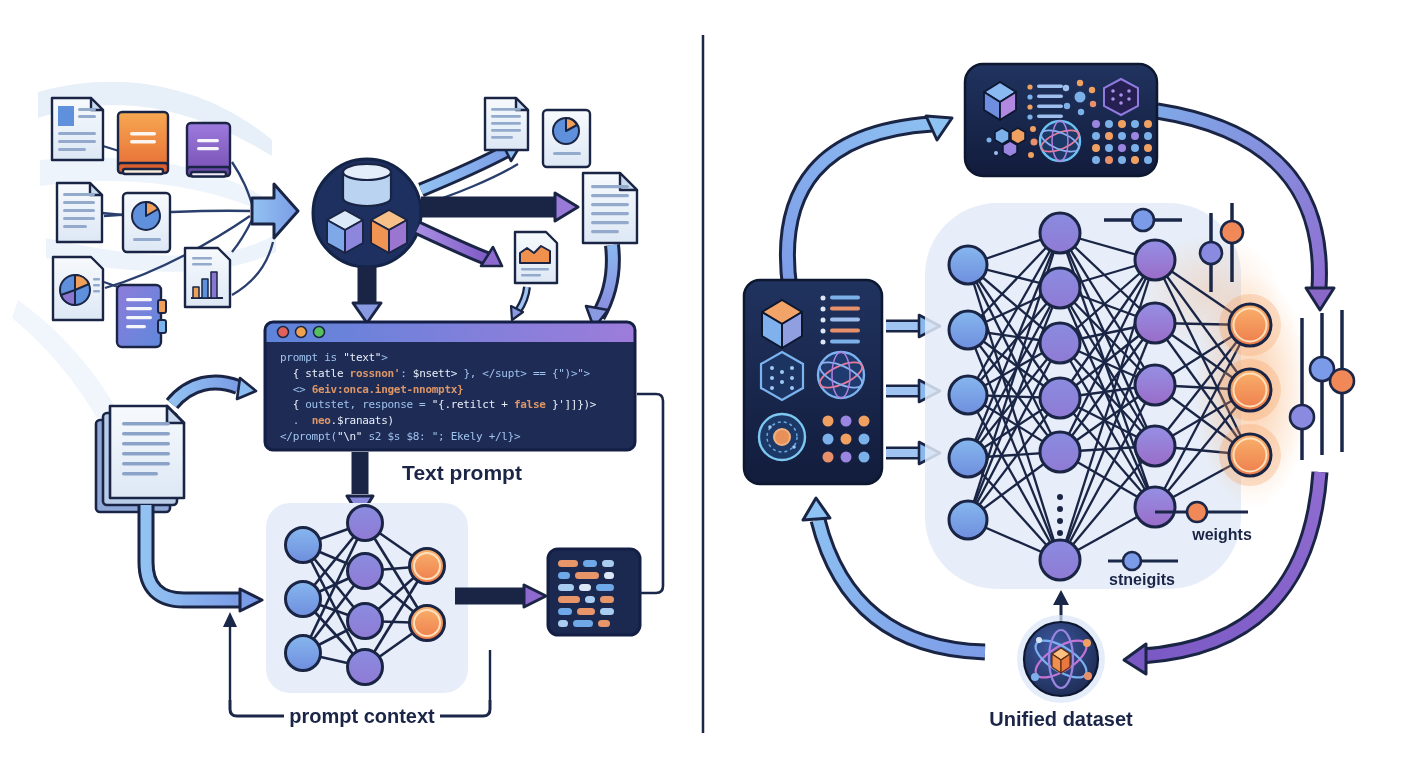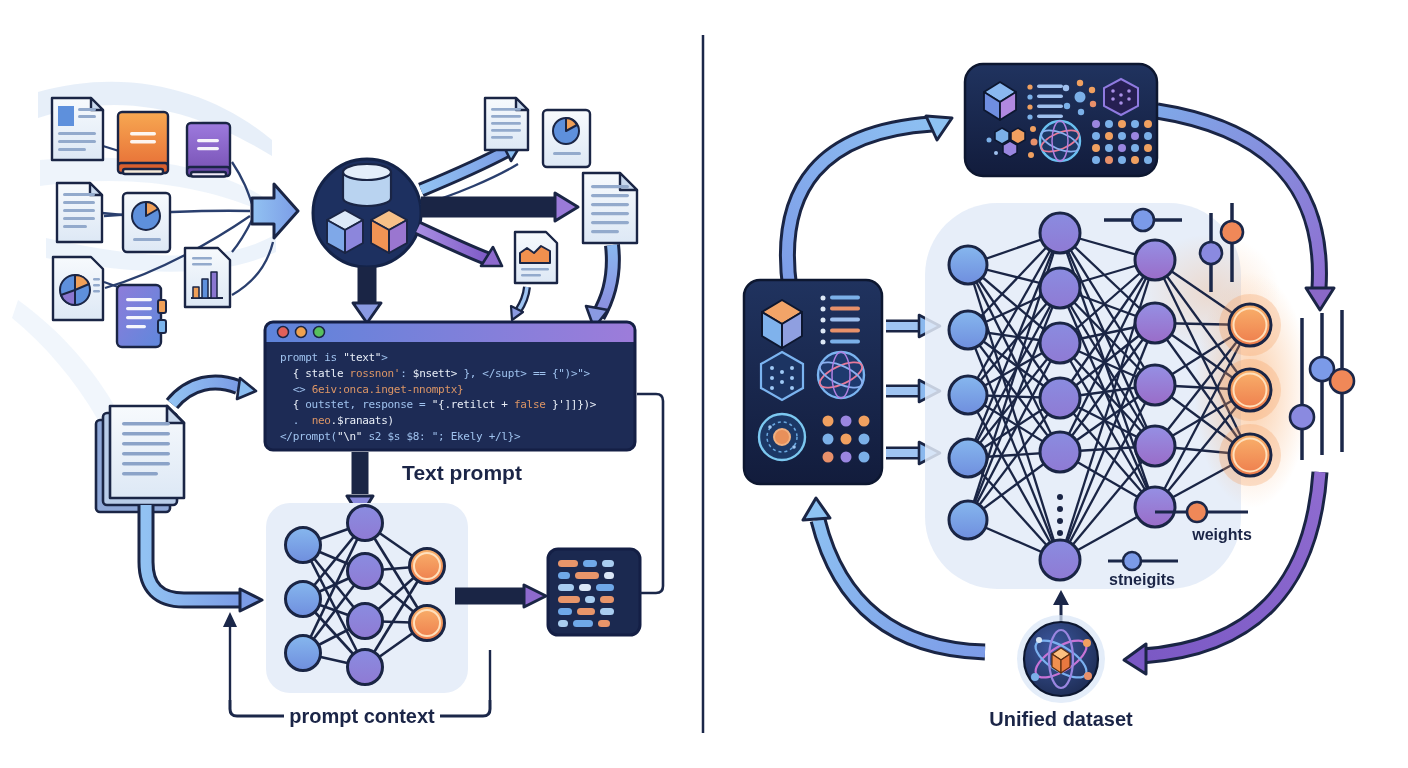--- a/index.html
+++ b/index.html
@@ -3,21 +3,21 @@
 <meta charset="utf-8">
 <style>
   html,body{margin:0;padding:0;background:#ffffff;}
   body{width:1408px;height:768px;overflow:hidden;position:relative;font-family:"Liberation Sans",sans-serif;}
   #stage{position:absolute;inset:0;width:1408px;height:768px;}
   #diagram-svg{position:absolute;left:0;top:0;}
   #code-lines{position:absolute;left:280px;top:350px;width:348px;
     font-family:"DejaVu Sans Mono",monospace;font-size:11px;line-height:15.8px;
     white-space:pre;letter-spacing:-0.3px;}
   .code-line{height:15.8px;}
-  .c-b{color:#9fc2ee;text-align:right;} .c-w{color:#e9eff8;} .c-o{color:#dd9666;font-weight:normal;}
+  .c-b{color:#9fc2ee;text-align:right;} .c-w{color:#e9eff8;} .c-o{color:#dd9666;font-weight:bold;}
   .t-big{font-family:"Liberation Sans",sans-serif;font-weight:bold;font-size:21px;fill:#1b2547;}
   .t-med{font-family:"Liberation Sans",sans-serif;font-weight:bold;font-size:20px;fill:#1b2547;}
   .t-sm{font-family:"Liberation Sans",sans-serif;font-weight:bold;font-size:16px;fill:#1b2547;}
 </style>
 </head>
 <body>
 
 <div id="stage">
 <svg id="diagram-svg" width="1408" height="768" viewBox="0 0 1408 768">
 <defs>

